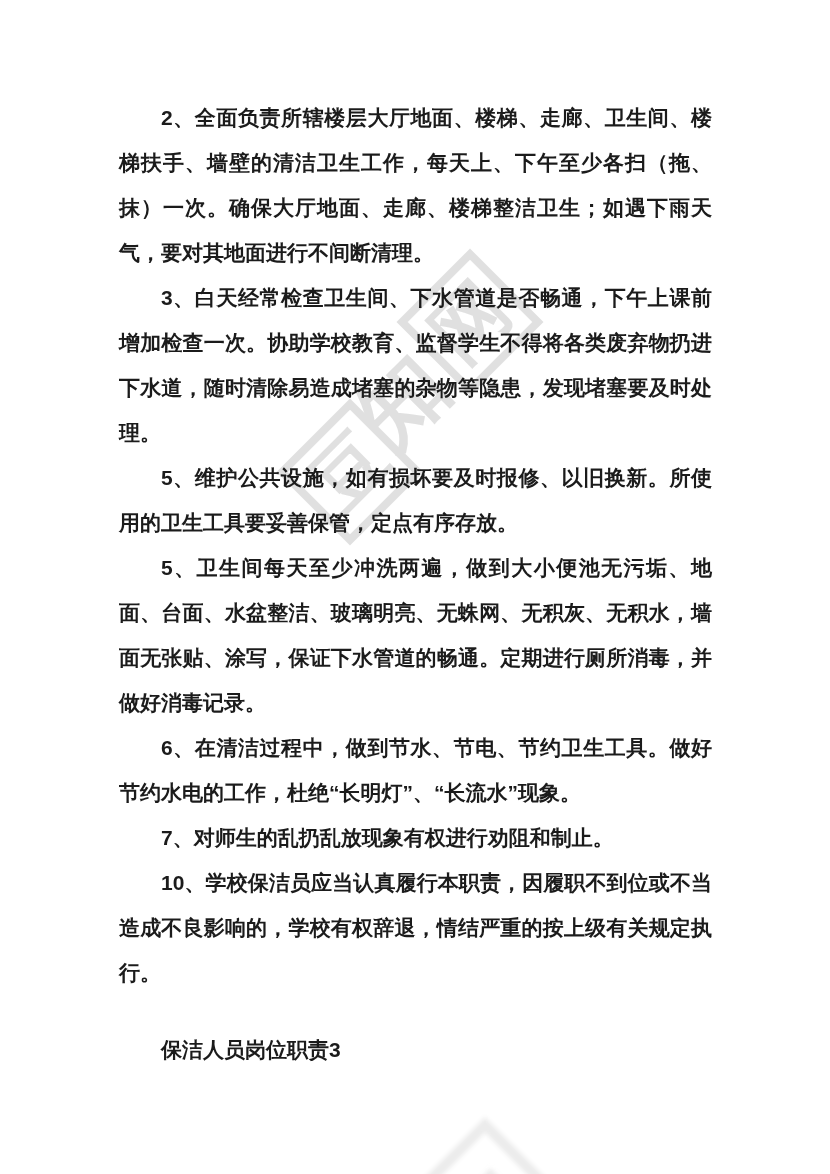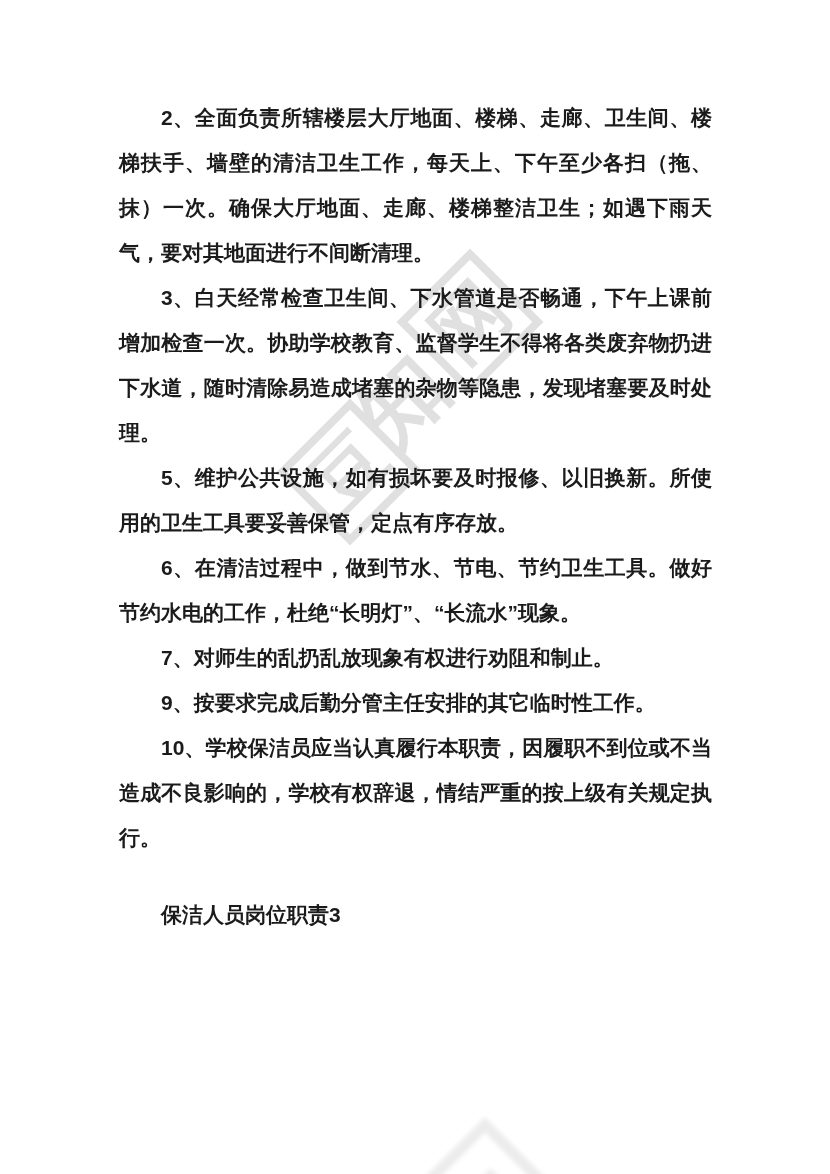--- a/index.html
+++ b/index.html
@@ -118,20 +118,20 @@
   </div>
 
   <div class="watermark-bottom">
     <span>知</span>
   </div>
 
   <div class="doc-body">
     <p>2、全面负责所辖楼层大厅地面、楼梯、走廊、卫生间、楼梯扶手、墙壁的清洁卫生工作，每天上、下午至少各扫（拖、抹）一次。确保大厅地面、走廊、楼梯整洁卫生；如遇下雨天气，要对其地面进行不间断清理。</p>
     <p>3、白天经常检查卫生间、下水管道是否畅通，下午上课前增加检查一次。协助学校教育、监督学生不得将各类废弃物扔进下水道，随时清除易造成堵塞的杂物等隐患，发现堵塞要及时处理。</p>
     <p>5、维护公共设施，如有损坏要及时报修、以旧换新。所使用的卫生工具要妥善保管，定点有序存放。</p>
+    <p>5、卫生间每天至少冲洗两遍，做到大小便池无污垢、地面、台面、水盆整洁、玻璃明亮、无蛛网、无积灰、无积水，墙面无张贴、涂写，保证下水管道的畅通。定期进行厕所消毒，并做好消毒记录。</p>
     <p>6、在清洁过程中，做到节水、节电、节约卫生工具。做好节约水电的工作，杜绝“长明灯”、“长流水”现象。</p>
     <p>7、对师生的乱扔乱放现象有权进行劝阻和制止。</p>
-    <p>9、按要求完成后勤分管主任安排的其它临时性工作。</p>
     <p>10、学校保洁员应当认真履行本职责，因履职不到位或不当造成不良影响的，学校有权辞退，情结严重的按上级有关规定执行。</p>
     <p class="footer-heading">保洁人员岗位职责3</p>
   </div>
 
 </div>
 
 </body></html>

